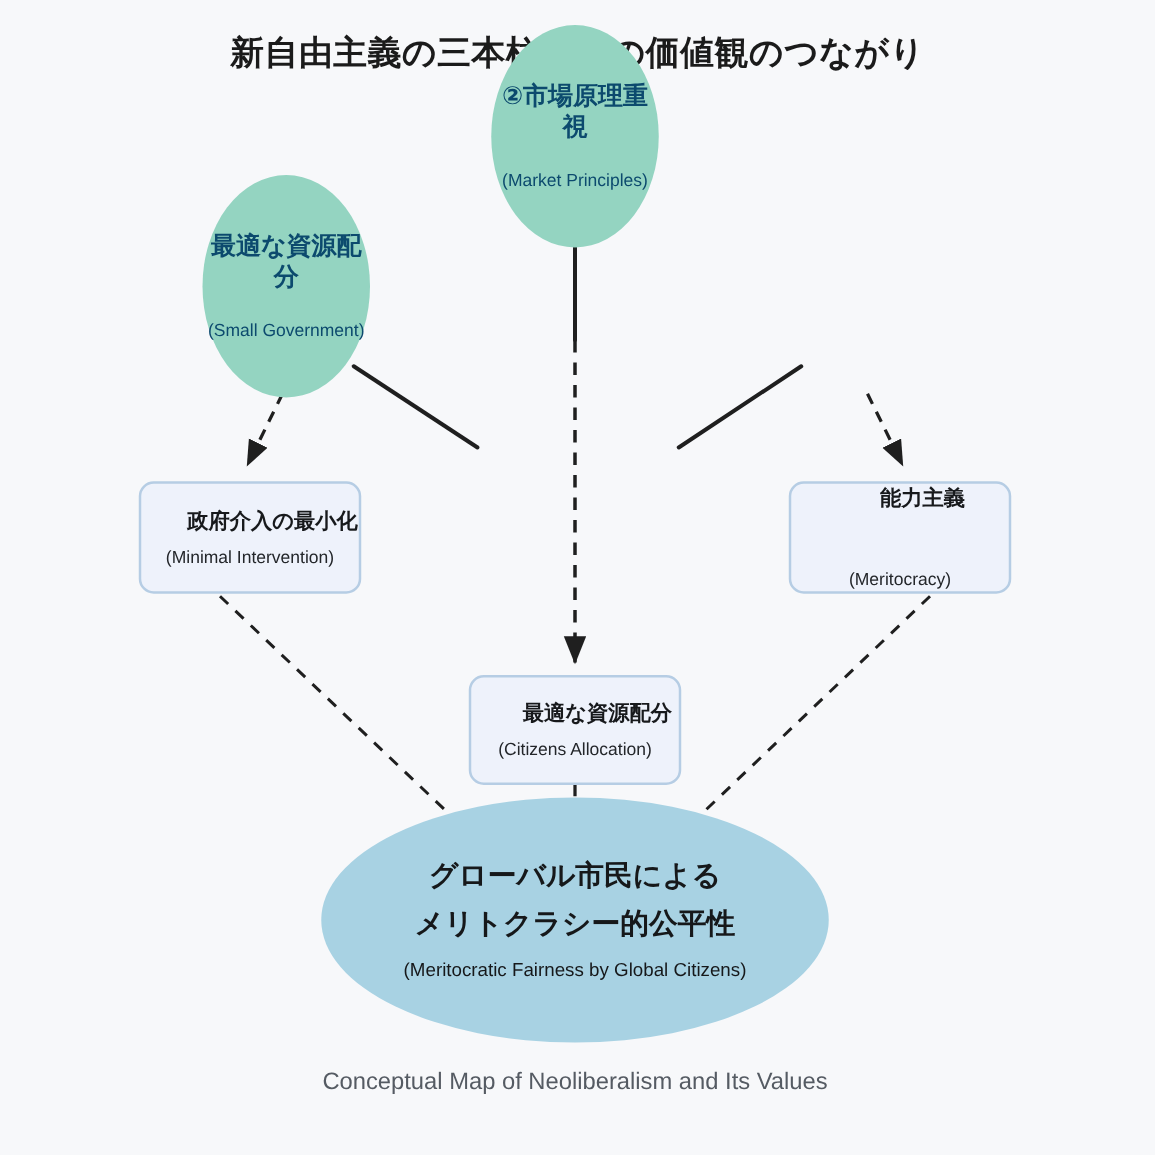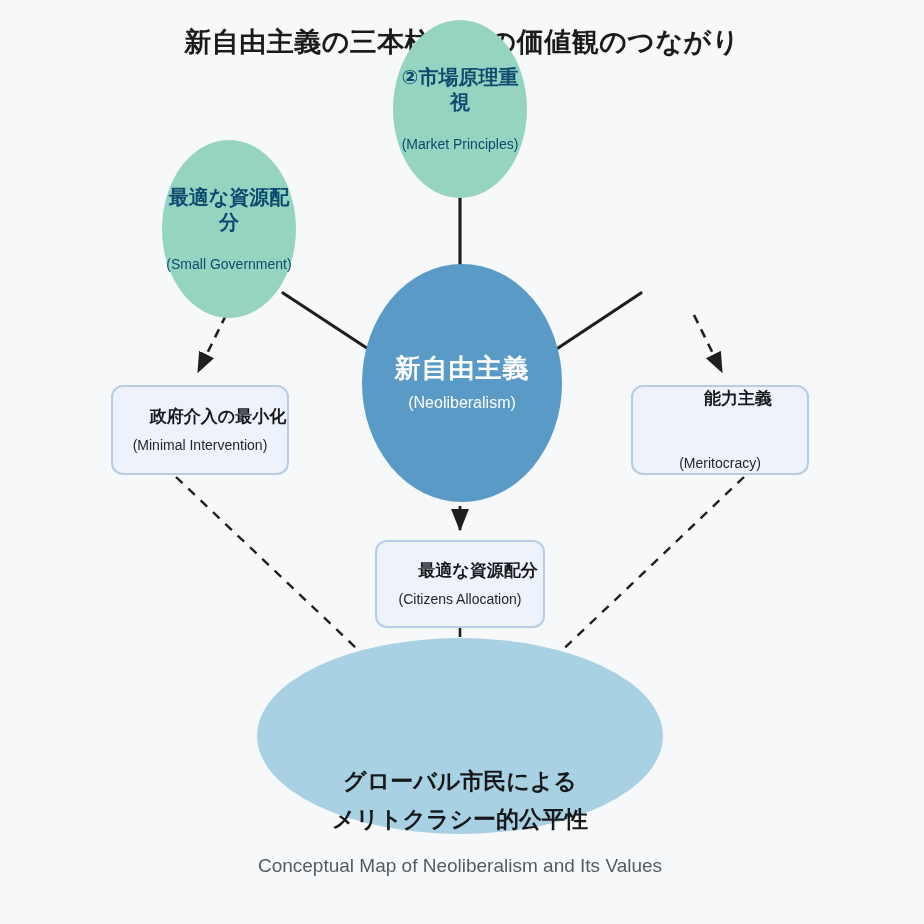--- a/index.html
+++ b/index.html
@@ -97,21 +97,20 @@
   #node-minimal { left: 111px; top: 385px; width: 178px; height: 90px; }
   #node-merit   { left: 631px; top: 385px; width: 178px; height: 90px; gap: 36px; }
   #node-optimal { left: 375px; top: 540px; width: 170px; height: 88px; align-items: center; }
 
   
   #node-outcome {
     left: 257px; top: 638px; width: 406px; height: 196px;
     background: #a8d2e3;
     border-radius: 50%;
     color: #16181a;
-    justify-content: flex-end;
   }
   #node-outcome .jp { font-size: 23px; }
   #node-outcome .jp + .jp { margin-top: 10px; }
   #node-outcome .en { font-size: 15px; margin-top: 14px; }
 </style>
 </head>
 <body>
 
 <div id="canvas">
 
@@ -147,40 +146,37 @@
     <div class="jp">②市場原理重視</div>
     <div class="en">(Market Principles)</div>
   </div>
 
   <div class="node pillar" id="node-pillar1">
     <div class="jp">最適な資源配分</div>
     <div class="en">(Small Government)</div>
   </div>
 
 
-  <div class="node" id="node-core">
-    <div class="jp">新自由主義</div>
-    <div class="en">(Neoliberalism)</div>
-  </div>
 
   <div class="node valuebox" id="node-minimal">
     <div class="jp">政府介入の最小化</div>
     <div class="en">(Minimal Intervention)</div>
   </div>
 
   <div class="node valuebox" id="node-merit">
     <div class="jp">能力主義</div>
     <div class="en">(Meritocracy)</div>
   </div>
 
   <div class="node valuebox" id="node-optimal">
     <div class="jp">最適な資源配分</div>
     <div class="en">(Citizens Allocation)</div>
   </div>
 
   <div class="node" id="node-outcome">
     <div class="jp">グローバル市民による</div>
     <div class="jp">メリトクラシー的公平性</div>
+    <div class="en">(Meritocratic Fairness by Global Citizens)</div>
   </div>
 
   <div class="diagram-caption">Conceptual Map of Neoliberalism and Its Values</div>
 
 </div>
 
 </body></html>

